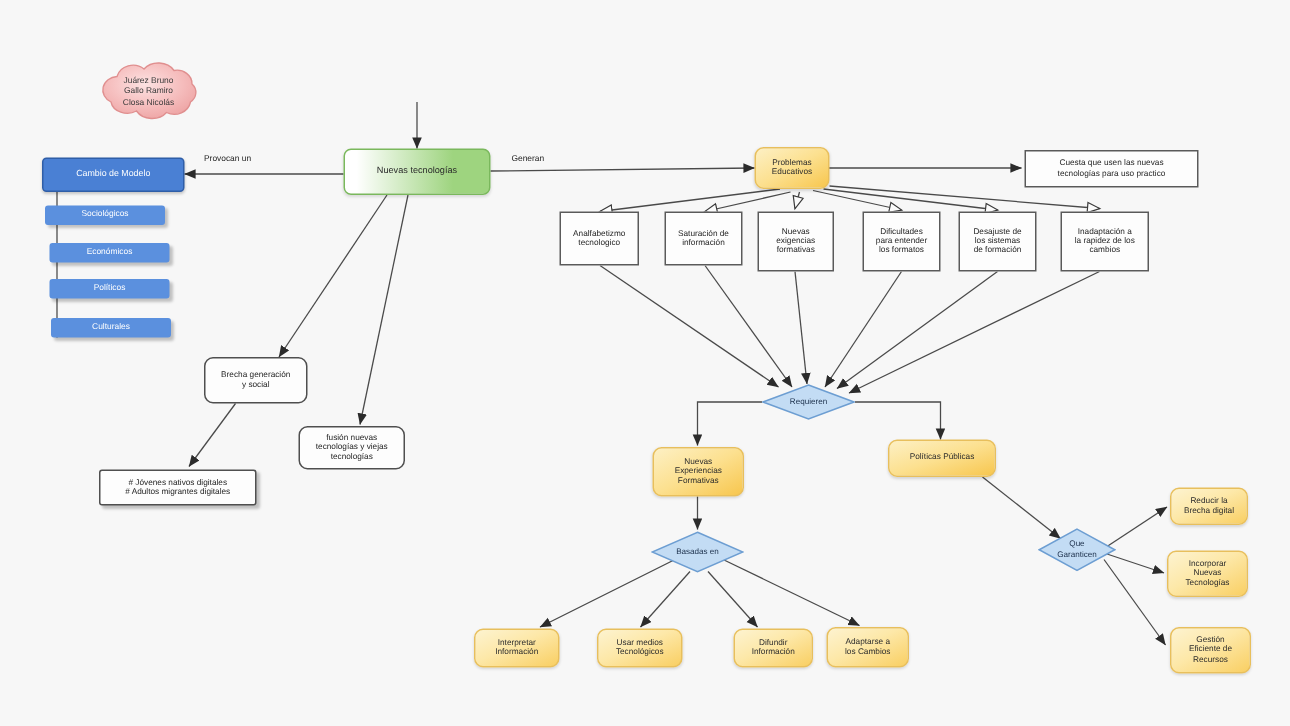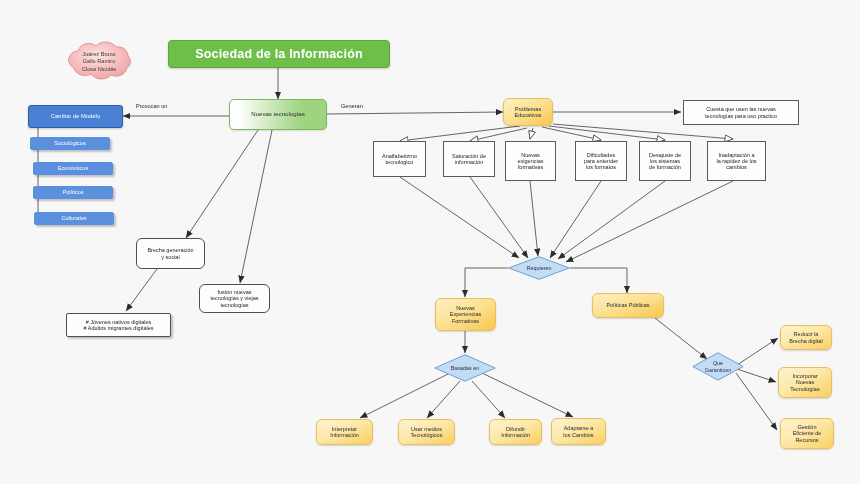--- a/index.html
+++ b/index.html
@@ -241,21 +241,20 @@
       </defs>
       <path d="M26,13 a11,10 0 0 1 18,-5 a12,10 0 0 1 20,1 a10,9 0 0 1 12,9
                a9,8 0 0 1 -1,12 a11,10 0 0 1 -16,7 a12,10 0 0 1 -20,-1
                a11,9 0 0 1 -17,-6 a10,9 0 0 1 4,-17 z" fill="url(#cloudGrad)" stroke="#e08f8f" stroke-width="0.9"></path>
     </svg>
     <div class="cloud-text">Juárez Bruno
 Gallo Ramiro
 Closa Nicolás</div>
   </div>
 
-  <div class="node title-node" style="left:168px; top:40px; width:222px; height:28px;">Sociedad de la Información</div>
 
   <div class="node green-node" style="left:229px; top:99px; width:98px; height:31px;">Nuevas tecnologías</div>
 
   <div class="edge-label" style="left:136px; top:103px;">Provocan un</div>
   <div class="edge-label" style="left:341px; top:103px;">Generan</div>
 
   <div class="node blue-node" style="left:28px; top:105px; width:95px; height:23px;">Cambio de Modelo</div>
   <div class="node blue-sub" style="left:30px; top:137px; width:80px; height:13px;">Sociológicos</div>
   <div class="node blue-sub" style="left:33px; top:162px; width:80px; height:13px;">Económicos</div>
   <div class="node blue-sub" style="left:33px; top:186px; width:80px; height:13px;">Políticos</div>

